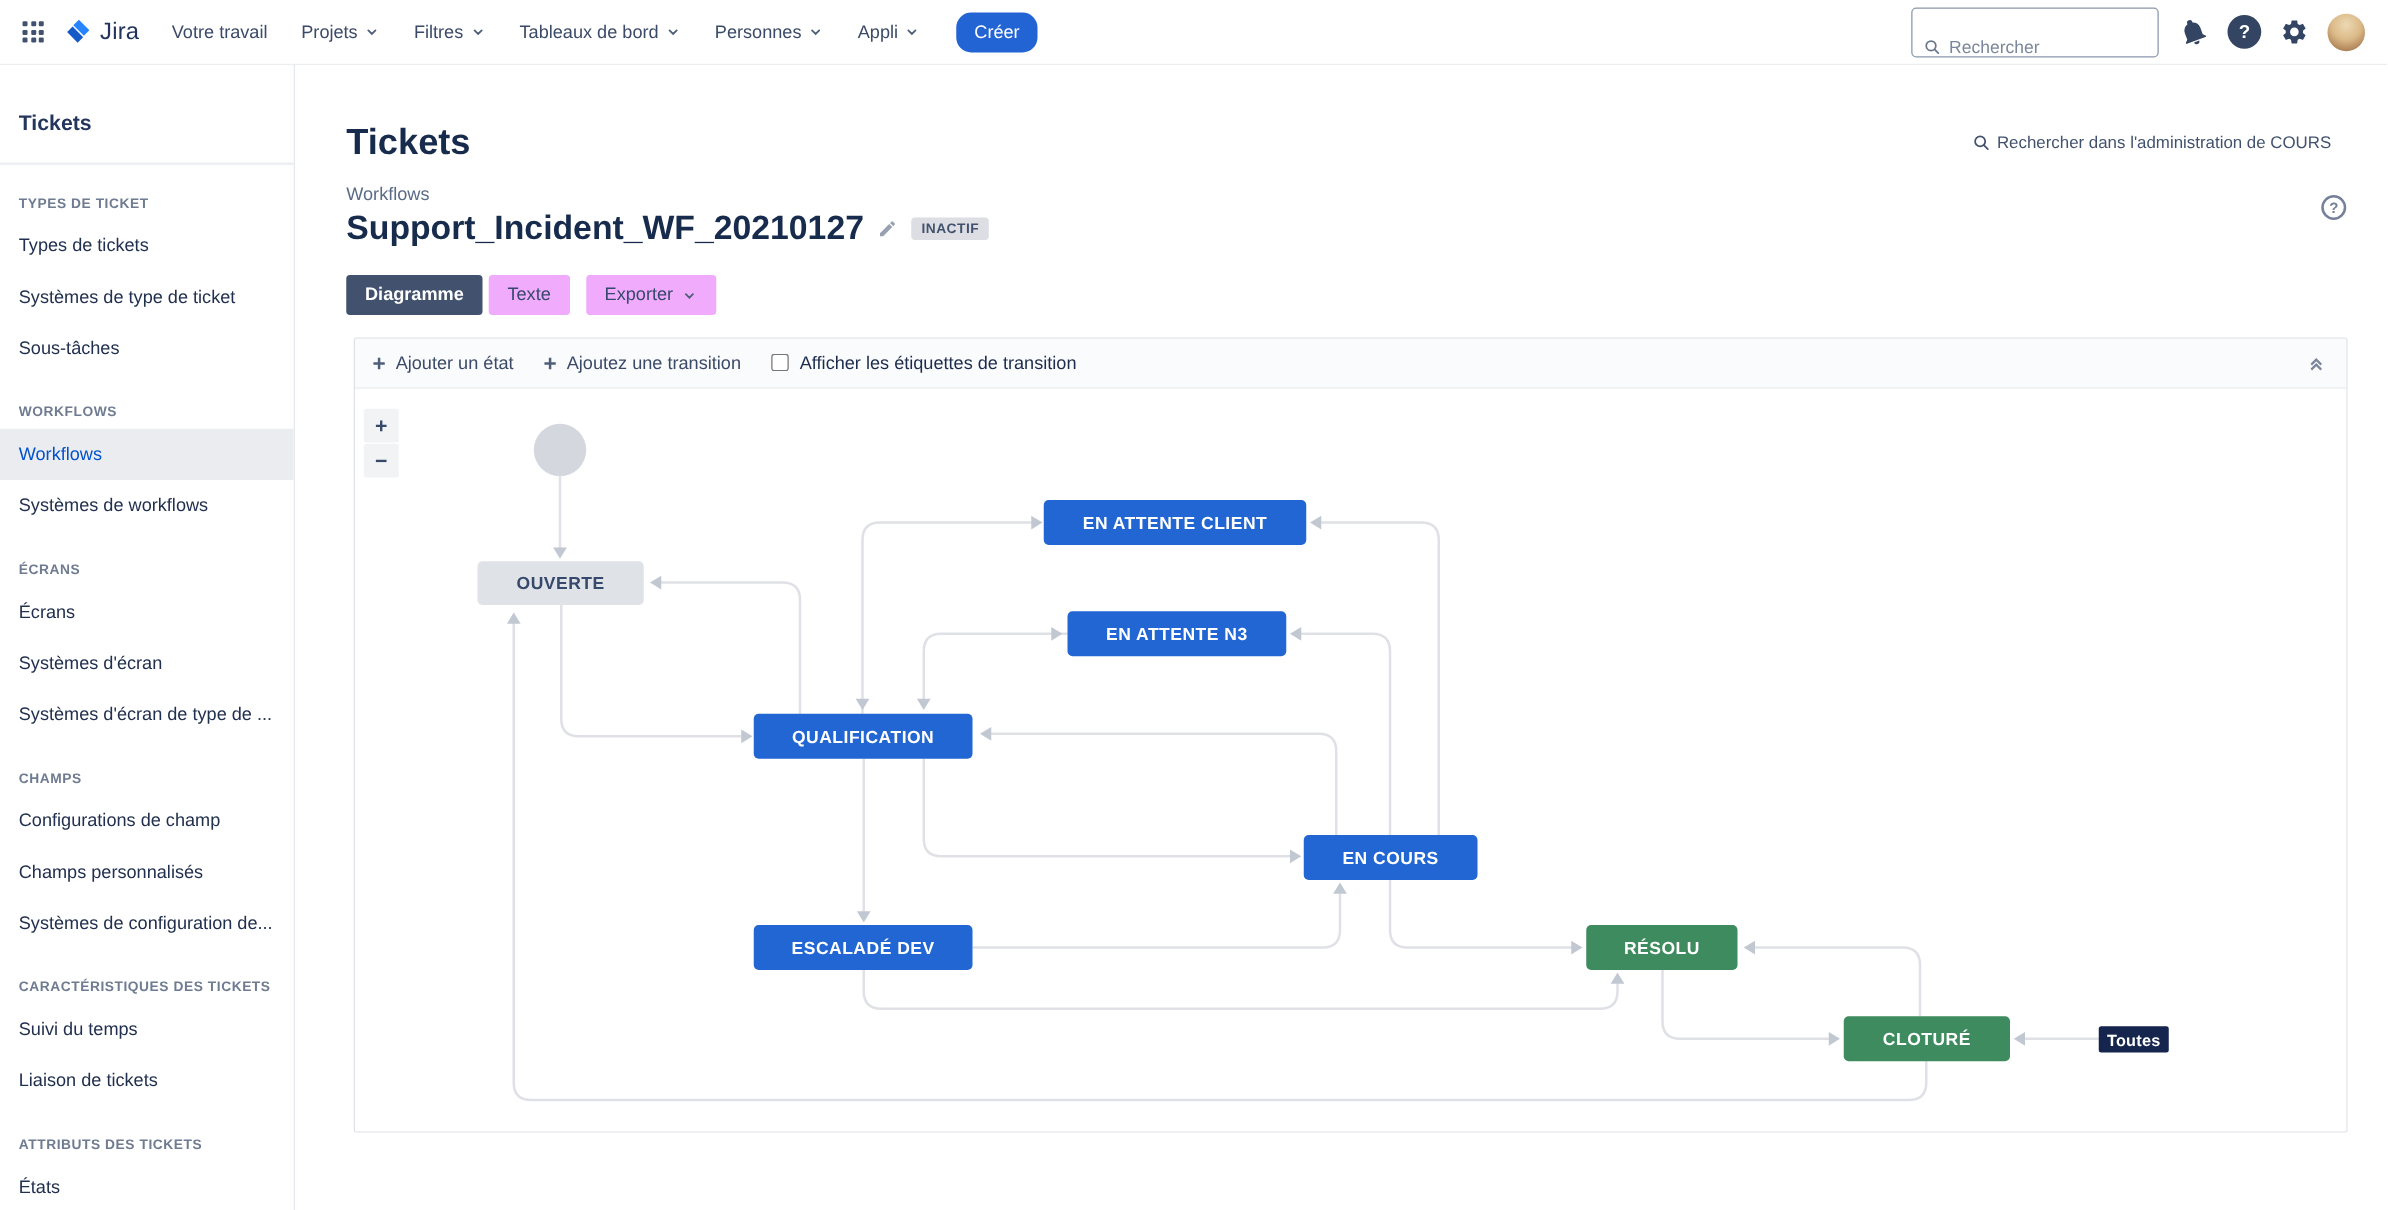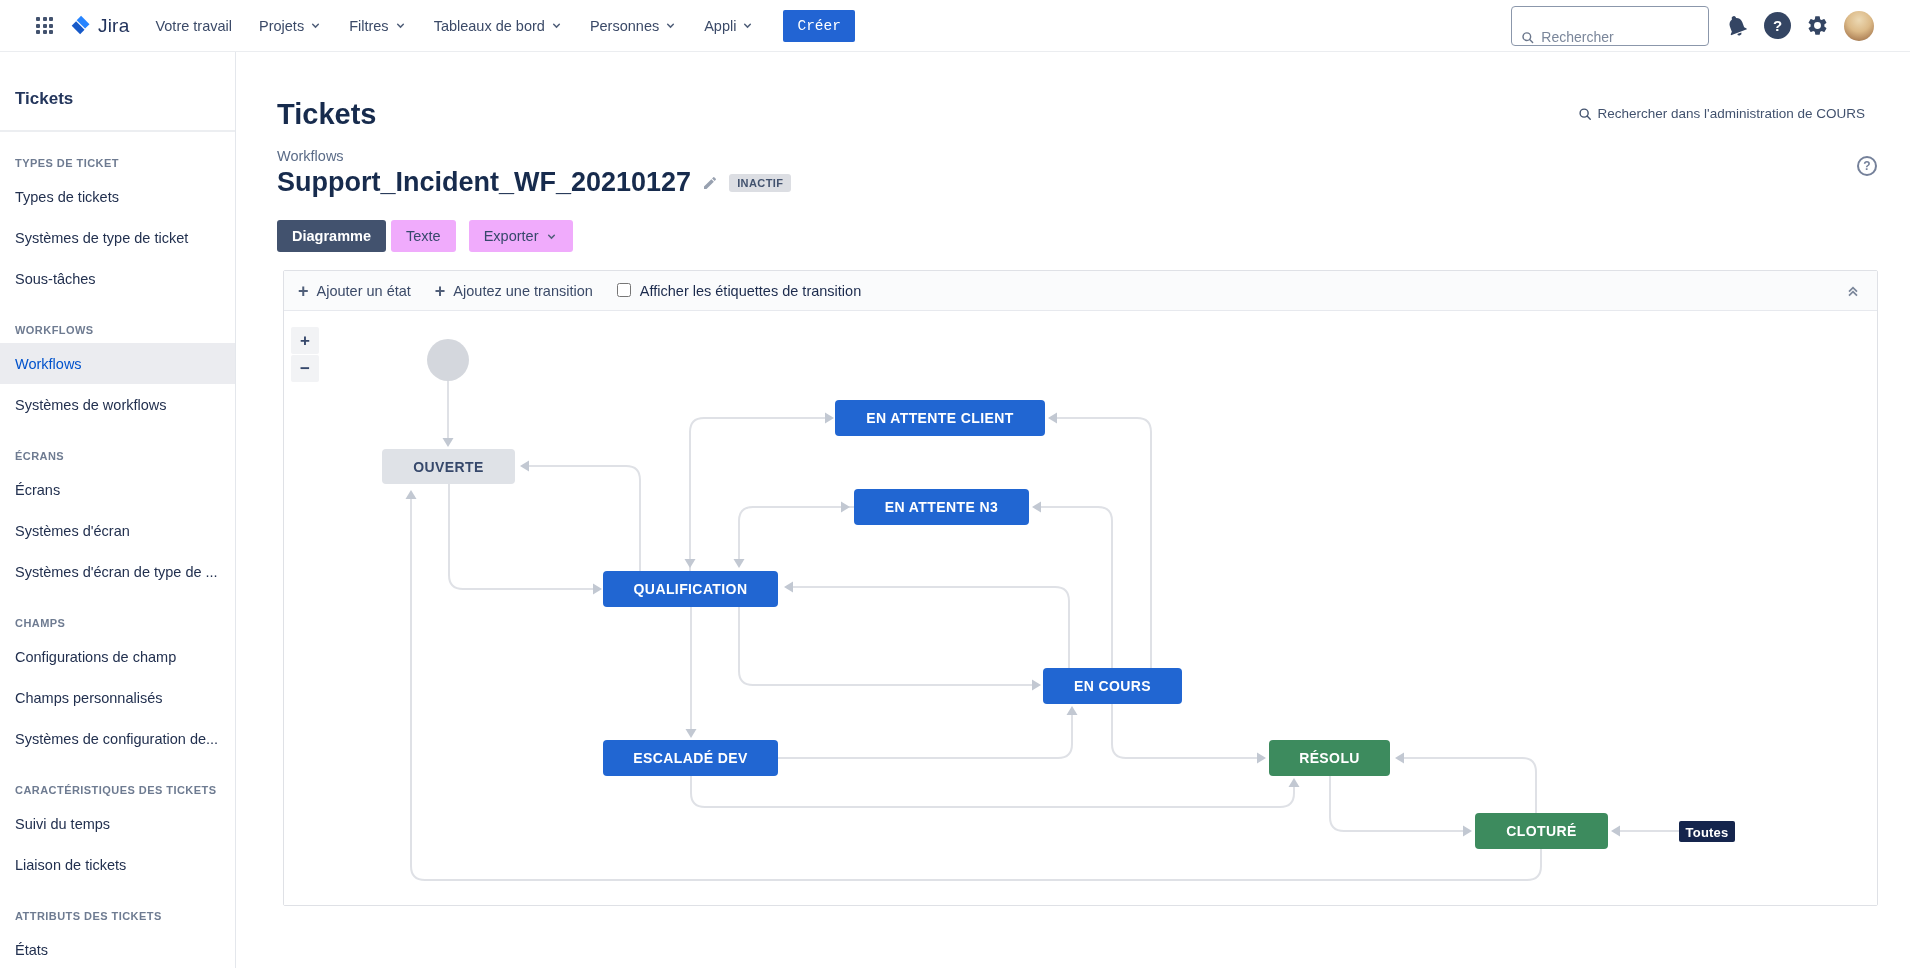--- a/index.html
+++ b/index.html
@@ -2,27 +2,27 @@
 <html><head>
 <meta charset="utf-8">
 <style>
   * { box-sizing: border-box; margin: 0; padding: 0; }
   html,body { width:1910px; height:968px; }
   body {
     font-family: "Liberation Sans", sans-serif;
     background:#fff; color:#172b4d; overflow:hidden; position:relative;
   }
   
-  .navbar{height:52px;display:flex;align-items:center;padding:0 36px;background:#fff;border-bottom:1px solid #ebedf0;position:relative;z-index:5}
+  .navbar{height:52px;display:flex;align-items:center;padding:0 18px;background:#fff;border-bottom:1px solid #ebedf0;position:relative;z-index:5}
   .app-grid{display:grid;grid-template-columns:repeat(3,4px);grid-gap:2.5px;margin-right:16px;cursor:pointer}
   .app-grid i{width:4px;height:4px;background:#42526e;border-radius:1px}
   .brand{display:flex;align-items:center;gap:6px;margin-right:26px;cursor:pointer}
   .brand-word{font-size:19px;color:#22335c;letter-spacing:.2px}
   .nav-item{display:flex;align-items:center;gap:5px;font-size:14.5px;color:#3b4a68;margin-right:27px;cursor:pointer;white-space:nowrap}
-  .create-btn{background:#2264d3;color:#fff;border:none;border-radius:2px;font-size:14.5px;font-family:Liberation Mono, monospace;padding:8px 14px;cursor:pointer;margin-left:2px}
+  .create-btn{background:#2264d3;color:#fff;border:none;border-radius:12px;font-size:14.5px;font-family:Liberation Sans, sans-serif;padding:8px 14px;cursor:pointer;margin-left:2px}
   .nav-right{margin-left:auto;display:flex;align-items:center;gap:15px}
   .search-wrap{display:flex;align-items:flex-end;border:1px solid #8b97ab;border-radius:4px;height:40px;width:198px;padding:0 9px;gap:7px;background:#fff}
   .search-wrap input{border:none;outline:none;font-size:14px;font-family:inherit;width:100%;color:#172b4d;background:transparent}
   .search-wrap input::placeholder{color:#7a869a}
   .help-circle{width:27px;height:27px;border-radius:50%;background:#344563;color:#fff;font-size:15px;font-weight:bold;display:flex;align-items:center;justify-content:center;cursor:pointer}
   .avatar{width:30px;height:30px;border-radius:50%;cursor:pointer;
     background:radial-gradient(circle at 50% 30%, #ecd9b4 0%, #dcba88 45%, #b58a5e 75%, #7d5f43 100%);}
   .icon-btn{cursor:pointer;display:flex;align-items:center}
   
   .sidebar{position:absolute;top:52px;left:0;bottom:0;width:236px;background:#fff;border-right:1px solid #e4e7ec;overflow:hidden}

